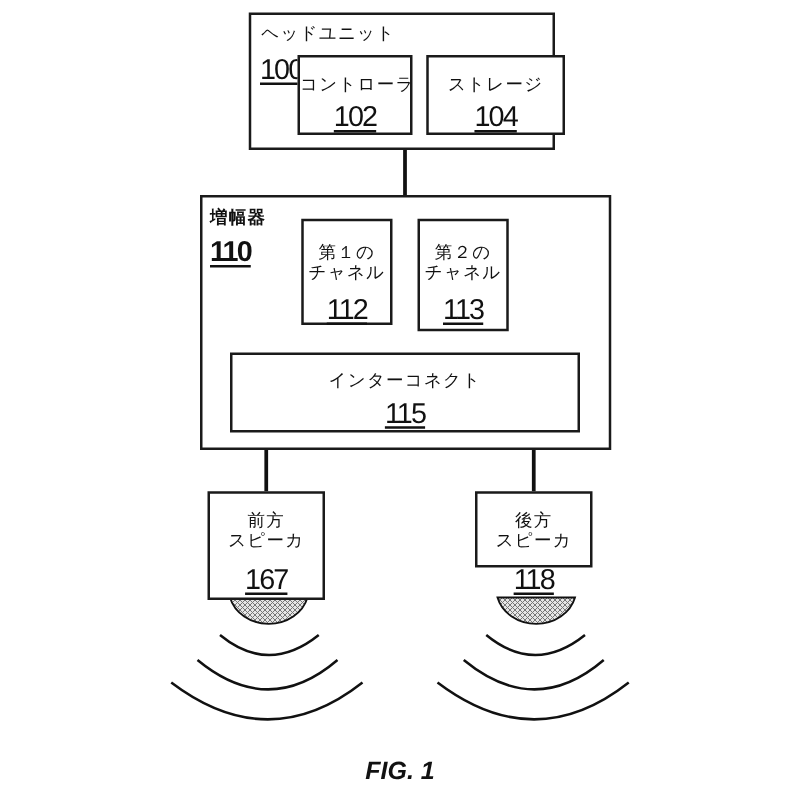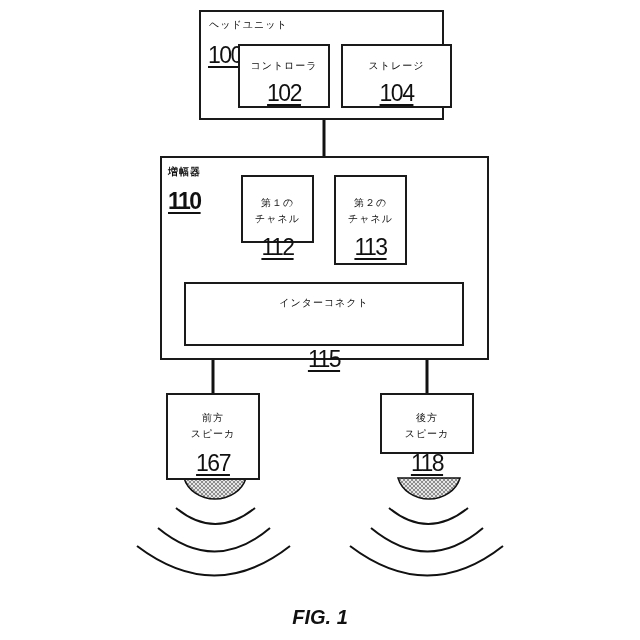--- a/index.html
+++ b/index.html
@@ -1,19 +1,19 @@
 <!DOCTYPE html>
 <html><head>
 <meta charset="utf-8">
 <style>
   html, body { margin:0; padding:0; background:#ffffff; }
   body { width:640px; height:640px; position:relative; overflow:hidden;
          font-family:"DejaVu Sans", sans-serif; color:#111; }
   .box { position:absolute; border:2px solid #1a1a1a; box-sizing:border-box; background:#fff; }
-  .label { position:absolute; font-size:10px; letter-spacing:1px; white-space:nowrap; }
+  .label { position:absolute; font-size:14px; letter-spacing:1px; white-space:nowrap; }
   .ref { position:absolute; font-family:"Liberation Sans", sans-serif; font-size:23px;
          text-decoration:underline; text-underline-offset:3px; letter-spacing:-1.5px; }
   .center { text-align:center; left:0; right:0; }
   .multi { line-height:17px; }
   svg { position:absolute; left:0; top:0; }
   .fig { position:absolute; left:0; right:0; top:606px; text-align:center;
          font-family:"Liberation Sans", sans-serif; font-weight:bold; font-style:italic; font-size:20px; }
 </style>
 </head>
 <body>
@@ -56,33 +56,33 @@
 </div>
 <div class="box" style="left:341px;top:44px;width:111px;height:64px;">
   <div class="label center" style="top:13px;">ストレージ</div>
   <div class="ref center" style="top:34px;">104</div>
 </div>
 
 <div class="box" style="left:160px;top:156px;width:329px;height:204px;font-weight:bold;">
   <span class="label" style="left:6px;top:7px;">増幅器</span>
   <span class="ref" style="left:6px;top:30px;">110</span>
 </div>
-<div class="box" style="left:241px;top:175px;width:73px;height:68px;">
+<div class="box" style="left:241px;top:175px;width:73px;height:85px;">
   <div class="label center multi" style="top:17px;">第１の</div>
   <div class="label center multi" style="top:33px;">チャネル</div>
   <div class="ref center" style="top:57px;">112</div>
 </div>
 <div class="box" style="left:334px;top:175px;width:73px;height:90px;">
   <div class="label center multi" style="top:17px;">第２の</div>
   <div class="label center multi" style="top:33px;">チャネル</div>
   <div class="ref center" style="top:57px;">113</div>
 </div>
 <div class="box" style="left:184px;top:282px;width:280px;height:64px;">
   <div class="label center" style="top:12px;">インターコネクト</div>
-  <div class="ref center" style="top:33px;margin-top:29px;">115</div>
+  <div class="ref center" style="top:33px;">115</div>
 </div>
 
 <div class="box" style="left:166px;top:393px;width:94px;height:87px;">
   <div class="label center multi" style="top:14px;">前方</div>
   <div class="label center multi" style="top:30px;">スピーカ</div>
   <div class="ref center" style="top:55px;">167</div>
 </div>
 <div class="box" style="left:380px;top:393px;width:94px;height:61px;">
   <div class="label center multi" style="top:14px;">後方</div>
   <div class="label center multi" style="top:30px;">スピーカ</div>

